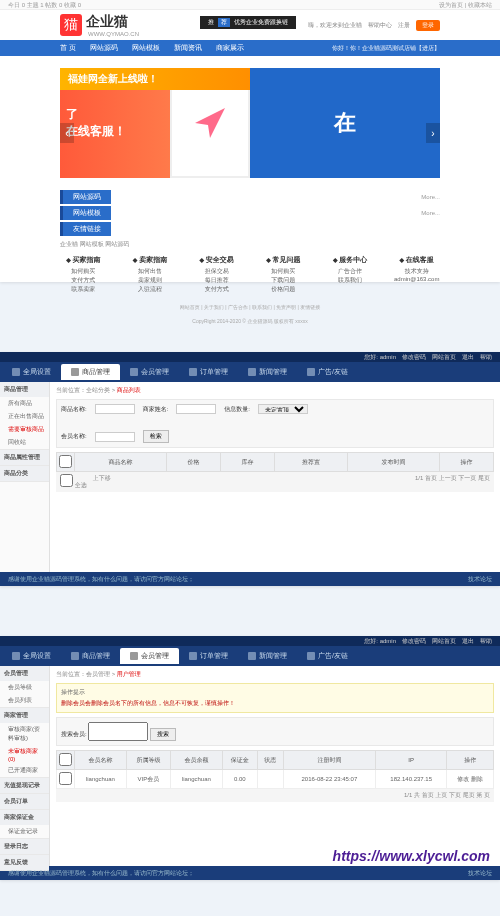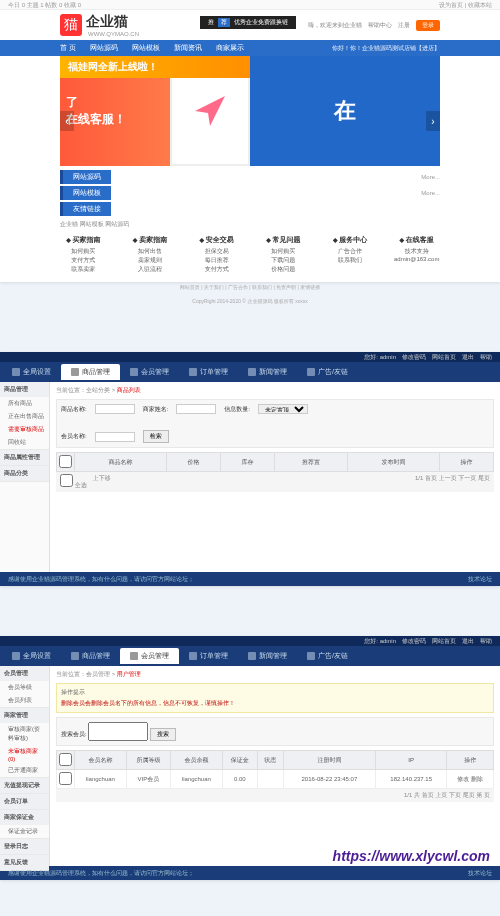--- a/index.html
+++ b/index.html
@@ -12,21 +12,21 @@
 .logo-ic{width:22px;height:22px;background:#f33;border-radius:3px;margin-right:4px;display:flex;align-items:center;justify-content:center;color:#fff;font-size:14px}
 .logo-txt{font-size:14px;font-weight:bold;color:#333}
 .logo-sub{font-size:6px;color:#999;margin-left:2px}
 .p1-head-r{position:absolute;right:60px;font-size:6px;color:#888;display:flex;gap:6px;align-items:center}
 .btn-login{background:#f60;color:#fff;padding:1px 6px;border-radius:2px}
 .dark-strip{position:absolute;left:200px;top:6px;background:#222;color:#fff;padding:2px 8px;font-size:6px;display:flex;gap:4px;align-items:center}
 .ds-num{background:#2a6dc9;padding:0 3px}
 .p1-nav{height:16px;background:#2a6dc9;display:flex;align-items:center;padding:0 60px;justify-content:space-between;color:#fff;font-size:7px}
 .p1-nav-l{display:flex;gap:14px}
 .p1-nav-r{font-size:6px;opacity:.9}
-.p1-banner{height:110px;margin:0 60px;position:relative;overflow:hidden;display:flex}
+.p1-banner{height:110px;margin:12px 60px;position:relative;overflow:hidden;display:flex}
 .bn-l{width:110px;background:linear-gradient(90deg,#ff5a3a,#ff7a4a);color:#fff;display:flex;flex-direction:column;justify-content:center;padding:6px;font-size:12px;font-weight:bold}
 .bn-m{width:80px;background:#fff;border:2px solid #eee;display:flex;align-items:center;justify-content:center}
 .bn-r{flex:1;background:#2168c9;color:#fff;display:flex;align-items:center;justify-content:center;font-size:22px;font-weight:bold;position:relative}
 .bn-top{position:absolute;top:0;left:0;right:0;height:22px;background:linear-gradient(90deg,#ffb400,#ff6a00);display:flex;align-items:center;padding:0 8px;font-size:10px;color:#fff;font-weight:bold}
 .bn-top-r{margin-left:auto;background:#a8001c;padding:1px 8px;position:relative}
 .pill{position:absolute;right:60px;top:28px;background:#fff;color:#2168c9;padding:2px 8px;font-size:8px;border-radius:2px}
 .bn-arrow{position:absolute;top:50%;width:14px;height:20px;background:rgba(0,0,0,.2);color:#fff;display:flex;align-items:center;justify-content:center;font-size:10px;cursor:pointer}
 .bn-arrow.l{left:0}.bn-arrow.r{right:0}
 .p1-tabs{margin:4px 60px 0}
 .tab-row{height:14px;display:flex;align-items:center;margin-bottom:2px}

